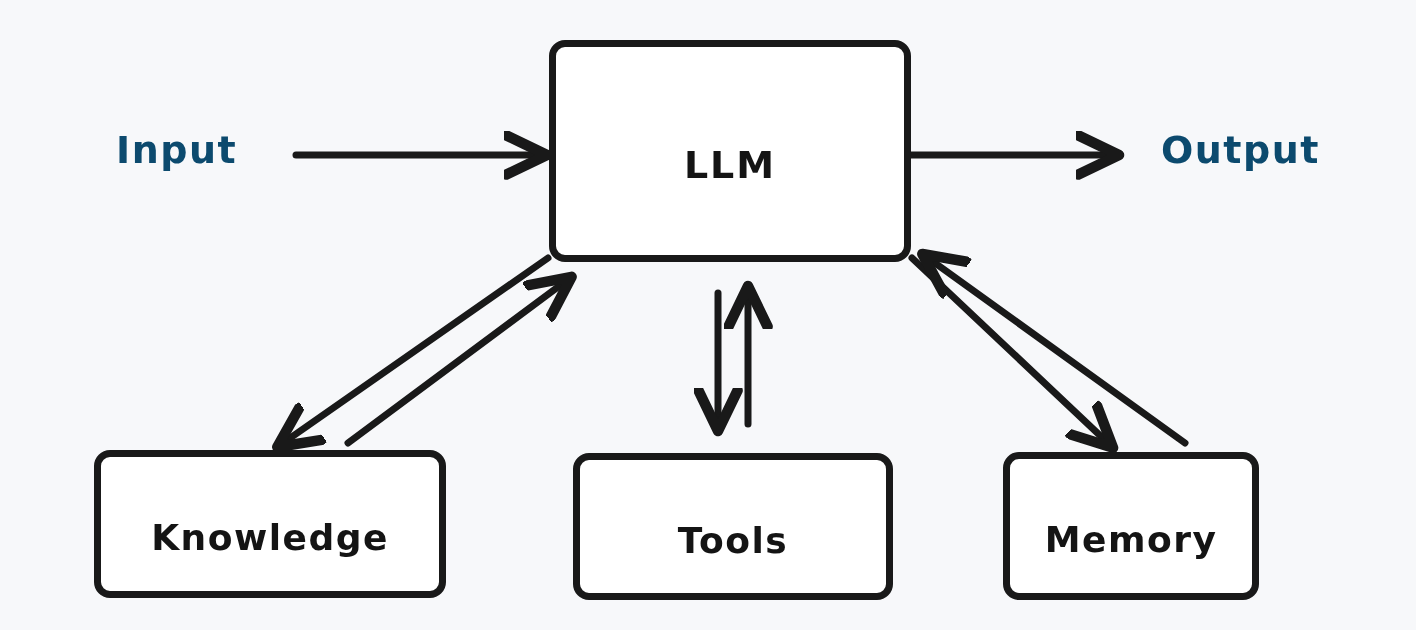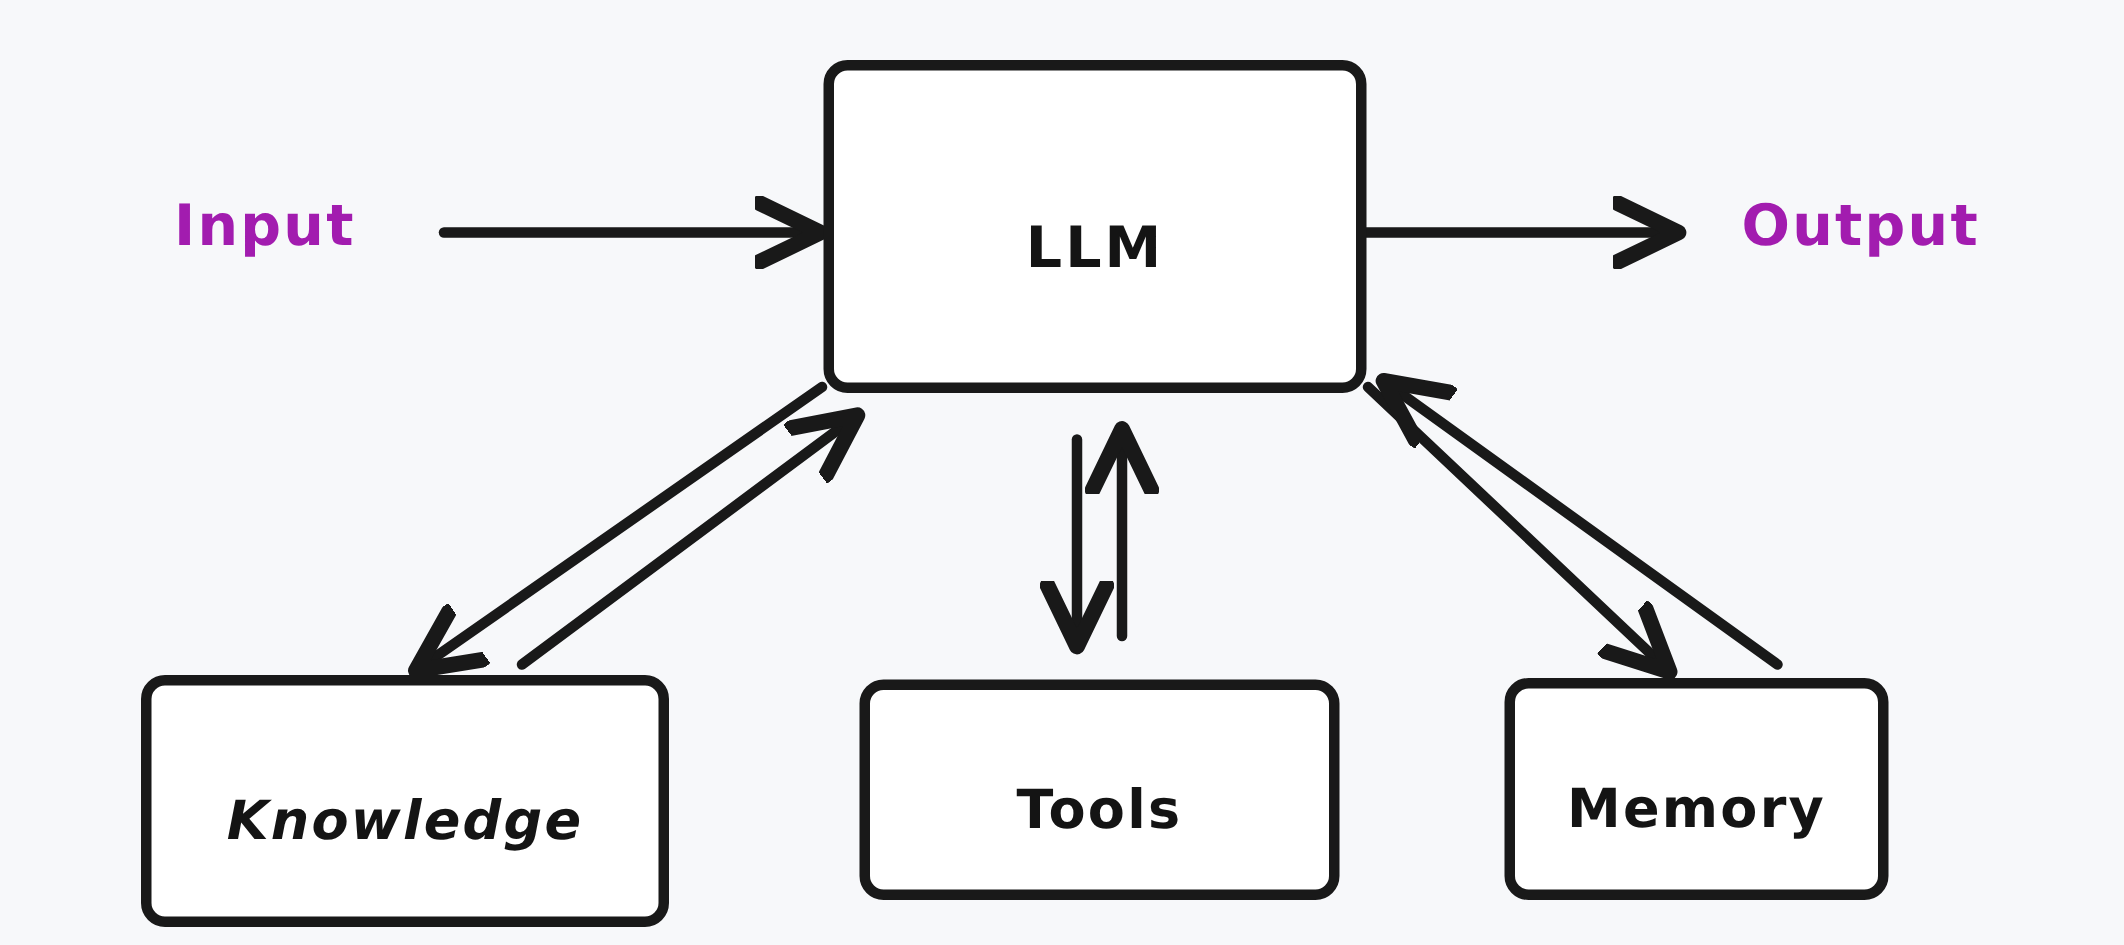--- a/index.html
+++ b/index.html
@@ -43,26 +43,26 @@
     color: #141414;
     white-space: nowrap;
     margin-top: 27px;
   }
   .edge-label {
     position: absolute;
     font-family: "DejaVu Sans", sans-serif;
     font-size: 38px;
     font-weight: 700;
     letter-spacing: 1.5px;
-    color: #a21caf;
+    color: #0c4a6e;
     white-space: nowrap;
   }
   #node-llm   { left: 549px; top: 40px;  width: 362px; height: 222px; }
   #node-llm .node-label { font-size: 38px; letter-spacing: 2px; }
-  #node-knowledge { left: 94px;  top: 450px; width: 352px; height: 168px; font-style: italic; }
+  #node-knowledge { left: 94px;  top: 450px; width: 352px; height: 148px; }
   #node-tools     { left: 573px; top: 453px; width: 320px; height: 147px; }
   #node-memory    { left: 1003px; top: 452px; width: 256px; height: 148px; }
   #label-input  { left: 116px;  top: 128px; }
   #label-output { left: 1161px; top: 128px; text-align: center; }
 </style>
 </head>
 <body>
 
 <div id="diagram-root">
 

